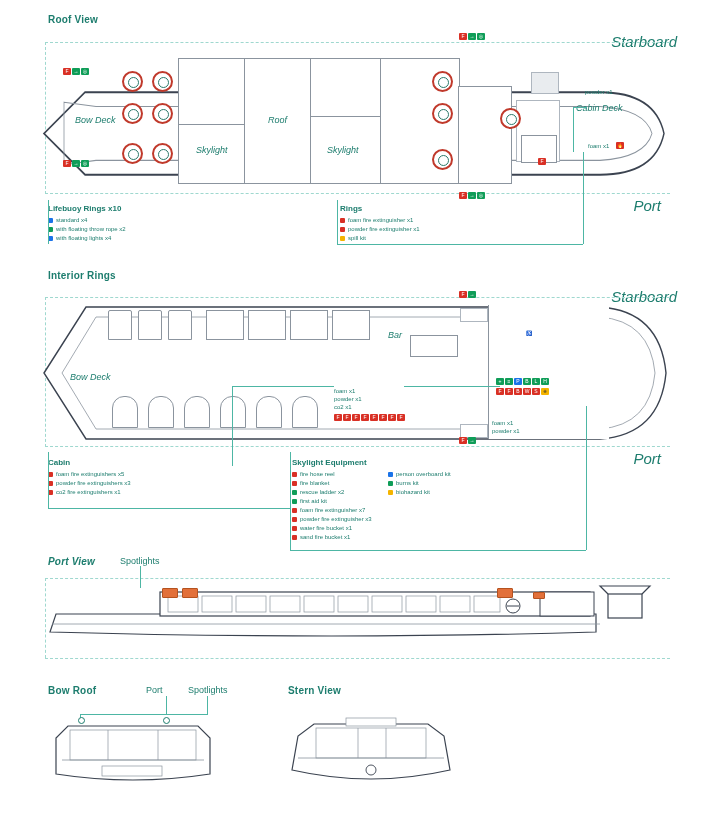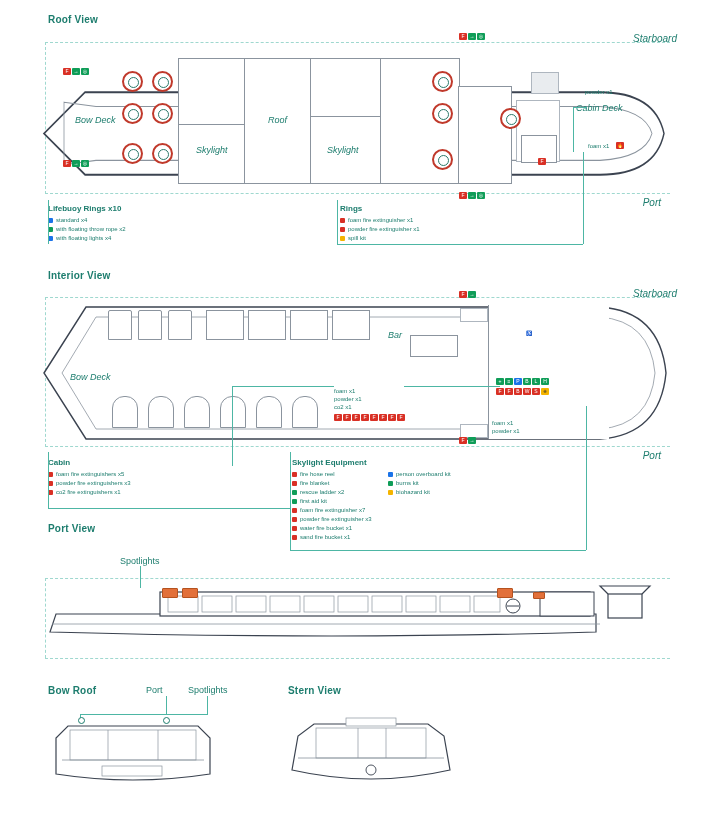--- a/index.html
+++ b/index.html
@@ -1,21 +1,21 @@
 <!DOCTYPE html>
 <html><head>
 <meta charset="utf-8">
 <style>
   html,body{margin:0;padding:0;background:#ffffff;}
   body{width:707px;height:837px;position:relative;font-family:"Liberation Sans",sans-serif;color:#333;}
   .stage{position:relative;width:707px;height:837px;overflow:hidden;}
 
   
   .sec-title{position:absolute;color:#1d7d6e;font-size:10px;font-weight:bold;letter-spacing:.2px;}
-  .side-label{position:absolute;color:#1d7d6e;font-size:10px;font-style:italic;}
+  .side-label{position:absolute;color:#1d7d6e;font-size:15px;font-style:italic;}
   .in-label{position:absolute;color:#1d7d6e;font-size:9px;font-style:italic;}
   .small-note{position:absolute;color:#1d7d6e;font-size:6px;}
   .legend-title{position:absolute;color:#1d7d6e;font-size:8px;font-weight:bold;}
   .legend-item{font-size:6px;color:#1d7d6e;line-height:8px;display:flex;align-items:center;gap:3px;}
   .legend-list{position:absolute;display:flex;flex-direction:column;gap:1px;}
   .sw{width:5px;height:5px;display:inline-block;flex:0 0 auto;border-radius:1px;}
   .dashline{position:absolute;border-top:1px dashed #9fd8cf;}
   .dashlinev{position:absolute;border-left:1px dashed #9fd8cf;}
   .thinline{position:absolute;background:#4db6a4;}
   .gray{position:absolute;background:#e9ecef;border:1px solid #aeb6bf;}
@@ -139,21 +139,21 @@
         <span class="sw" style="background: rgb(244, 180, 0);"></span>
         <span>spill kit</span>
       </div>
     </div>
 
   <div class="thinline" style="left:48px;top:200px;width:1px;height:44px;"></div>
   <div class="thinline" style="left:337px;top:200px;width:1px;height:44px;"></div>
   <div class="thinline" style="left:337px;top:244px;width:246px;height:1px;"></div>
   <div class="thinline" style="left:583px;top:152px;width:1px;height:92px;"></div>
 
-  <div class="sec-title" style="left:48px;top:270px;">Interior View</div>
+  <div class="sec-title" style="left:48px;top:270px;">Interior Rings</div>
   <div class="side-label" style="right:30px;top:288px;">Starboard</div>
   <div class="side-label" style="right:46px;top:450px;">Port</div>
 
   <div class="dashline" style="left:45px;top:297px;width:625px;"></div>
   <div class="dashline" style="left:45px;top:446px;width:625px;"></div>
   <div class="dashlinev" style="left:45px;top:297px;height:150px;"></div>
 
   <svg style="position:absolute;left:40px;top:299px;" width="630" height="148">
     <path d="M4 74 L46 8 L560 8 Q620 12 626 74 Q620 136 560 140 L46 140 Z" fill="#ffffff" stroke="#3b4350" stroke-width="1.4"></path>
     <path d="M22 74 L56 18 L560 18 Q610 22 615 74 Q610 126 560 130 L56 130 Z" fill="none" stroke="#8b949e" stroke-width="0.8"></path>
@@ -294,21 +294,21 @@
         <span>biohazard kit</span>
       </div>
     </div>
 
   <div class="thinline" style="left:48px;top:452px;width:1px;height:56px;"></div>
   <div class="thinline" style="left:48px;top:508px;width:242px;height:1px;"></div>
   <div class="thinline" style="left:290px;top:452px;width:1px;height:98px;"></div>
   <div class="thinline" style="left:290px;top:550px;width:296px;height:1px;"></div>
   <div class="thinline" style="left:586px;top:406px;width:1px;height:144px;"></div>
 
-  <div class="sec-title" style="left:48px;top:523px;">Port View</div>
+  <div class="sec-title" style="left:48px;top:556px;font-style:italic;">Port View</div>
   <div class="in-label" style="left:120px;top:556px;font-style:normal;font-size:9px;">Spotlights</div>
   <div class="dashline" style="left:45px;top:578px;width:625px;"></div>
   <div class="dashline" style="left:45px;top:658px;width:625px;"></div>
   <div class="dashlinev" style="left:45px;top:578px;height:80px;"></div>
 
   <svg style="position:absolute;left:40px;top:580px;" width="630" height="78">
     <path d="M10 52 L16 34 L556 34 L556 52 Q300 60 10 52 Z" fill="#ffffff" stroke="#3b4350" stroke-width="1.2"></path>
     <path d="M12 44 L560 44" stroke="#8b949e" stroke-width="0.8"></path>
     <rect x="120" y="12" width="430" height="24" fill="#ffffff" stroke="#3b4350" stroke-width="1.2"></rect>
     <g stroke="#8b949e" stroke-width="0.7" fill="none">

